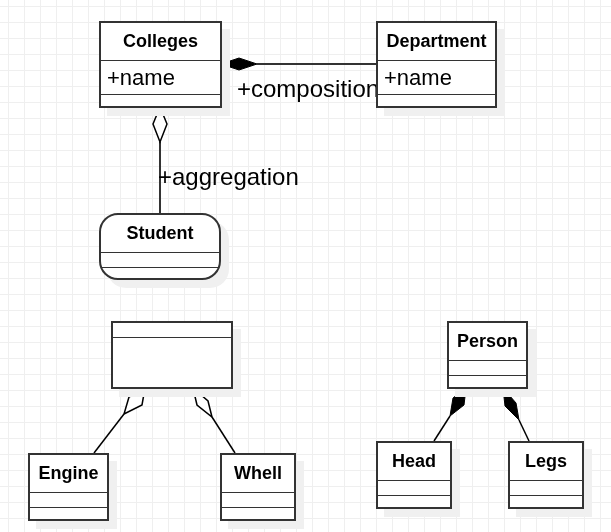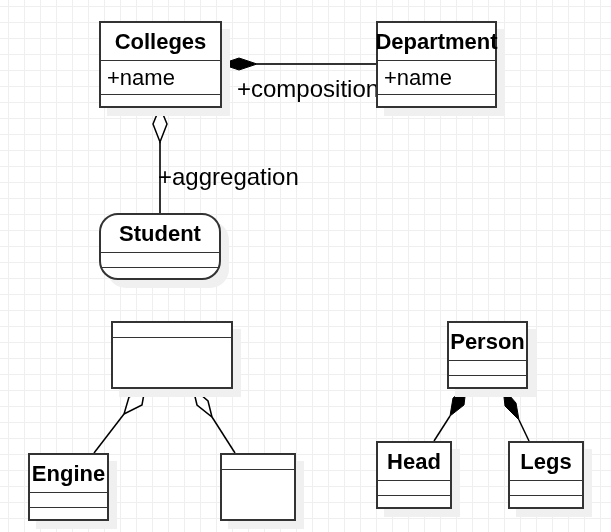--- a/index.html
+++ b/index.html
@@ -13,21 +13,21 @@
     background-position:8px 6px;
     font-family:"Liberation Sans", sans-serif;
   }
   .cls {
     position:absolute; box-sizing:border-box;
     border:2px solid #333333; background:#ffffff;
     box-shadow:8px 8px 0 #f0f0f0;
   }
   .cls .hdr {
     box-sizing:border-box; border-bottom:1.5px solid #333333;
-    font-weight:bold; font-size:22px; color:#000;
+    font-weight:bold; font-size:18px; color:#000;
     display:flex; align-items:center; justify-content:center;
     white-space:nowrap;
   }
   .cls .attrs {
     box-sizing:border-box; border-bottom:1.5px solid #333333;
     font-size:22px; color:#000; padding-left:6px;
     display:flex; align-items:center; white-space:nowrap;
   }
   .cls .ops { box-sizing:border-box; }
   svg.conn { position:absolute; left:0; top:0; width:611px; height:532px; overflow:visible; }
@@ -95,20 +95,21 @@
   <div class="ops" style="height:11px;"></div>
 </div>
 
 <div class="cls" style="left:28px; top:453px; width:81px; height:68px;">
   <div class="hdr" style="height:38px;">Engine</div>
   <div class="attrs" style="height:15px;"></div>
   <div class="ops" style="height:11px;"></div>
 </div>
 
 <div class="cls" style="left:220px; top:453px; width:76px; height:68px;">
+  <div class="hdr" style="height:38px;">Whell</div>
   <div class="attrs" style="height:15px;"></div>
   <div class="ops" style="height:11px;"></div>
 </div>
 
 <div class="cls" style="left:447px; top:321px; width:81px; height:68px;">
   <div class="hdr" style="height:38px;">Person</div>
   <div class="attrs" style="height:15px;"></div>
   <div class="ops" style="height:11px;"></div>
 </div>
 

